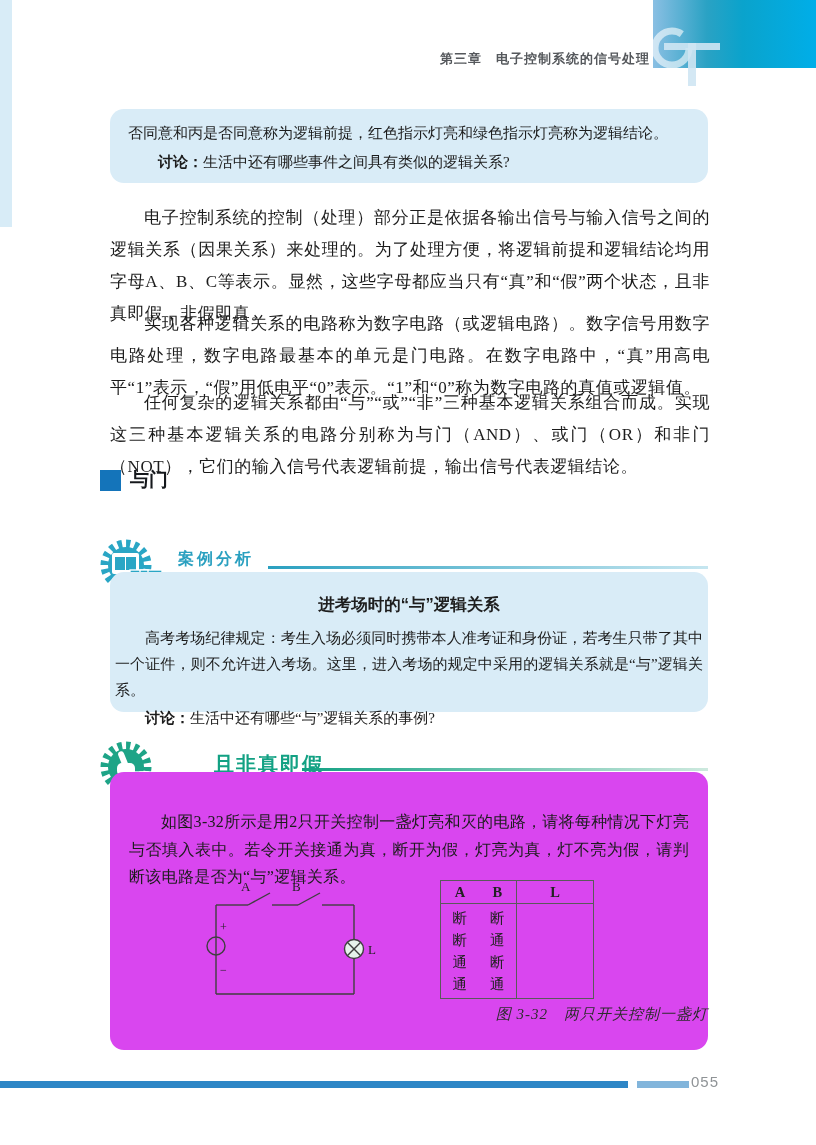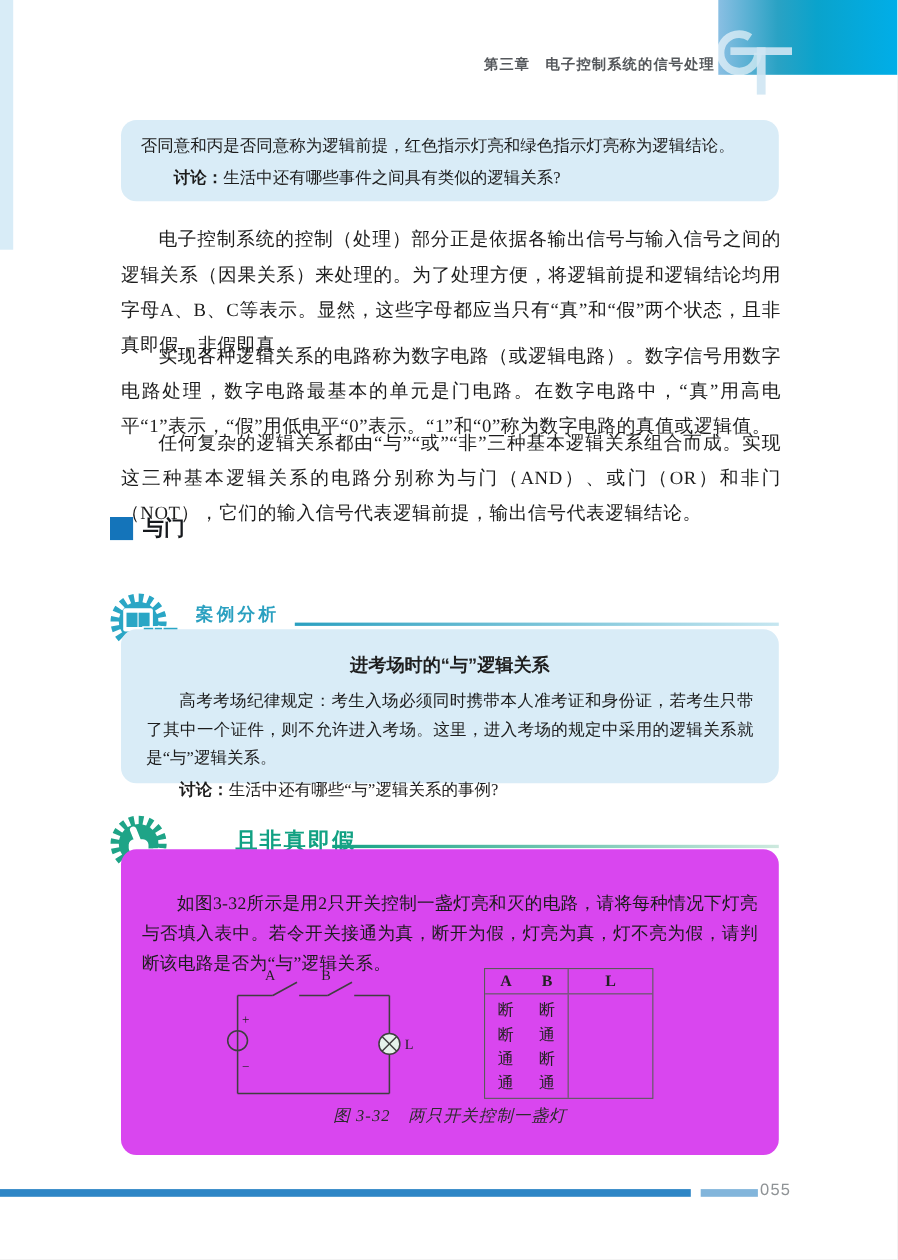--- a/index.html
+++ b/index.html
@@ -26,21 +26,21 @@
   .sec-square{width:21px;height:21px;background:#1474ba;}
   .sec-title{font-family:"Liberation Sans","DejaVu Sans",sans-serif;font-size:19px;font-weight:bold;color:#15181c;}
   .p4{top:494px;}
   
   .case-icon{position:absolute;left:96px;top:536px;}
   .case-label{position:absolute;left:178px;top:549px;font-family:"Liberation Sans","DejaVu Sans",sans-serif;
         font-size:16px;font-weight:bold;color:#2aa0c0;letter-spacing:3px;}
   .case-line{position:absolute;left:268px;top:566px;width:440px;height:3px;
         background:linear-gradient(90deg,#2aa0c0,#c6e6f0);}
   .case-box{position:absolute;left:110px;top:572px;width:598px;height:140px;background:#d9ecf7;
-        border-radius:14px;box-sizing:border-box;padding:22px 23px 0;}
+        border-radius:14px;box-sizing:border-box;padding:22px 5px 0;}
   .case-title{text-align:center;font-family:"Liberation Sans","DejaVu Sans",sans-serif;
         font-size:16.5px;font-weight:bold;color:#1e1e1e;margin:0 0 9px;}
   .case-body{margin:0 0 6px;font-size:15px;line-height:26px;text-align:justify;text-indent:2em;}
   .case-discuss{margin:0;font-size:15px;text-indent:2em;}
   
   .action-icon{position:absolute;left:96px;top:738px;}
   .action-label{position:absolute;left:214px;top:751px;font-family:"Liberation Sans","DejaVu Sans",sans-serif;
         font-size:20px;font-weight:bold;color:#12a183;letter-spacing:2px;}
   .action-line{position:absolute;left:302px;top:768px;width:406px;height:3px;
         background:linear-gradient(90deg,#12a183,#cde9de);}
@@ -52,21 +52,21 @@
   .truth-table{position:absolute;left:330px;top:108px;width:152px;height:117px;border:1.3px solid #5a5a5a;
         display:flex;flex-direction:column;font-size:14.5px;color:#222;background:transparent;}
   .tt-header{display:flex;border-bottom:1.3px solid #5a5a5a;height:22px;font-weight:bold;}
   .tt-ab-h{width:75px;display:flex;justify-content:space-around;align-items:center;}
   .tt-l-h{flex:1;border-left:1.3px solid #5a5a5a;display:flex;align-items:center;justify-content:center;}
   .tt-body{display:flex;flex:1;}
   .tt-ab-col{width:75px;display:flex;flex-direction:column;justify-content:space-around;padding:3px 0;}
   .tt-row{display:flex;justify-content:space-around;}
   .tt-l-col{flex:1;border-left:1.3px solid #5a5a5a;display:flex;flex-direction:column;justify-content:space-around;}
   .tt-l-cell{text-align:center;min-height:1em;}
-  .fig-caption{position:absolute;left:0;right:0;top:233px;text-align:center;font-style:italic;
+  .fig-caption{position:absolute;left:0;right:0;top:233px;text-align:right;font-style:italic;
         font-size:15px;color:#2c2c2c;letter-spacing:1px;}
   
   .foot-bar-dark{position:absolute;left:0;top:1081px;width:628px;height:7px;background:#2e86c6;}
   .foot-bar-light{position:absolute;left:637px;top:1081px;width:52px;height:7px;background:#82b5db;}
   .page-num{position:absolute;left:691px;top:1073px;font-family:"Liberation Sans","DejaVu Sans",sans-serif;
         font-size:15px;color:#8f9396;letter-spacing:1px;}
 </style>
 </head>
 <body>
 

